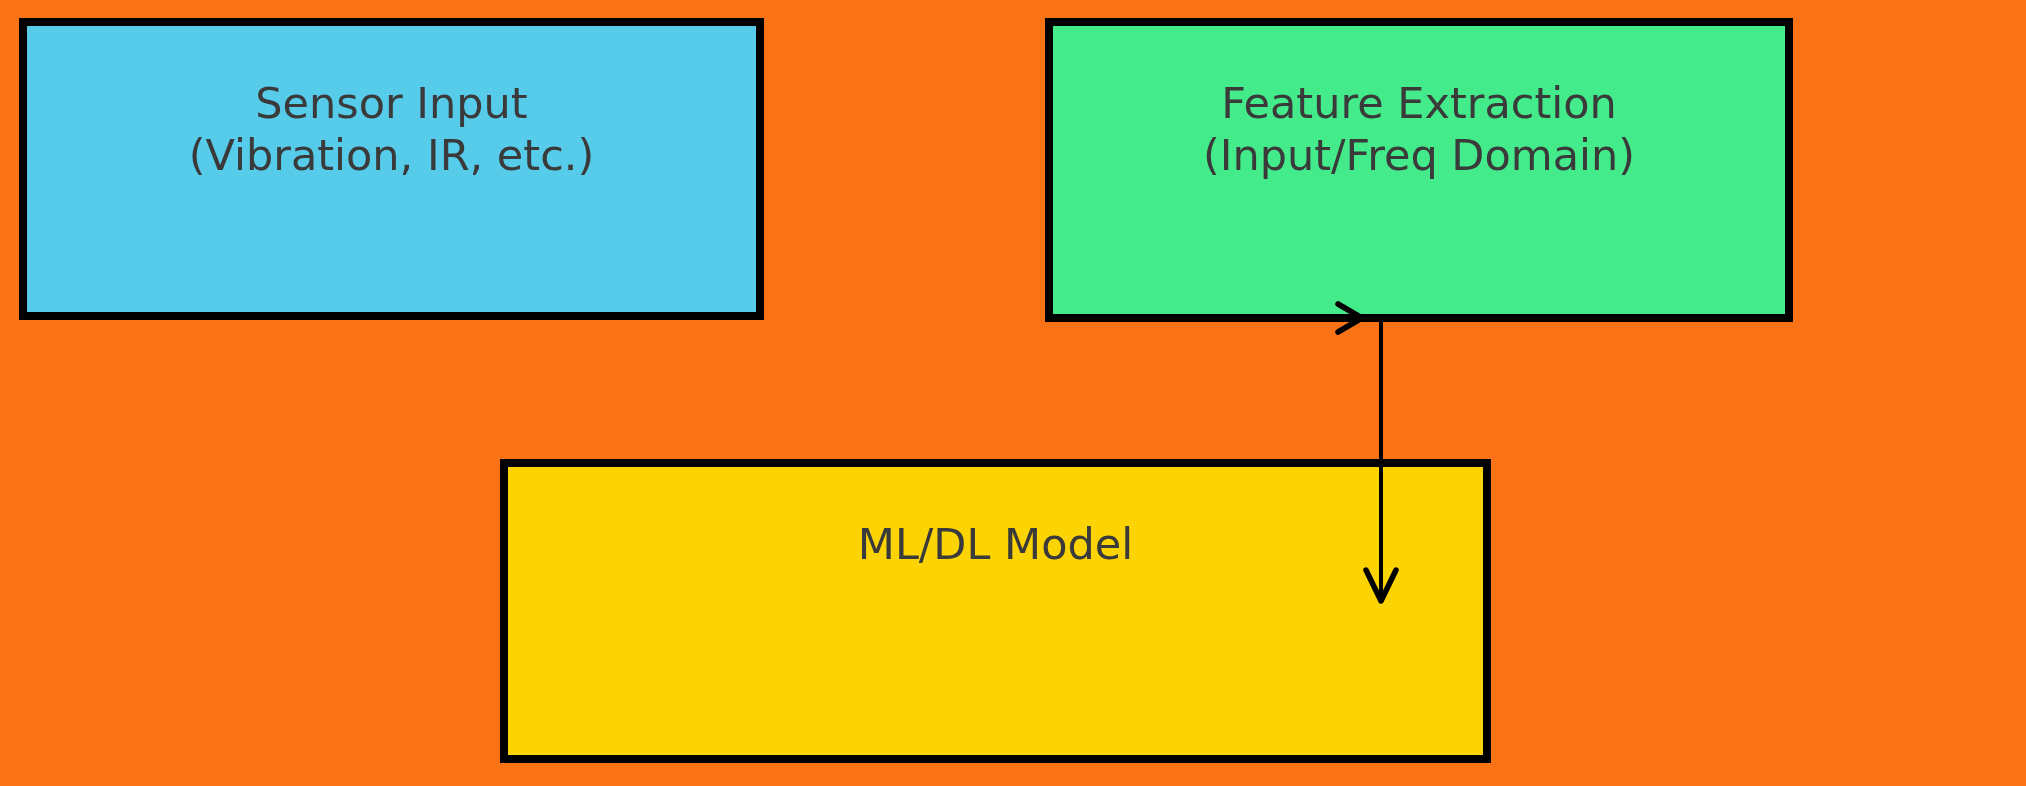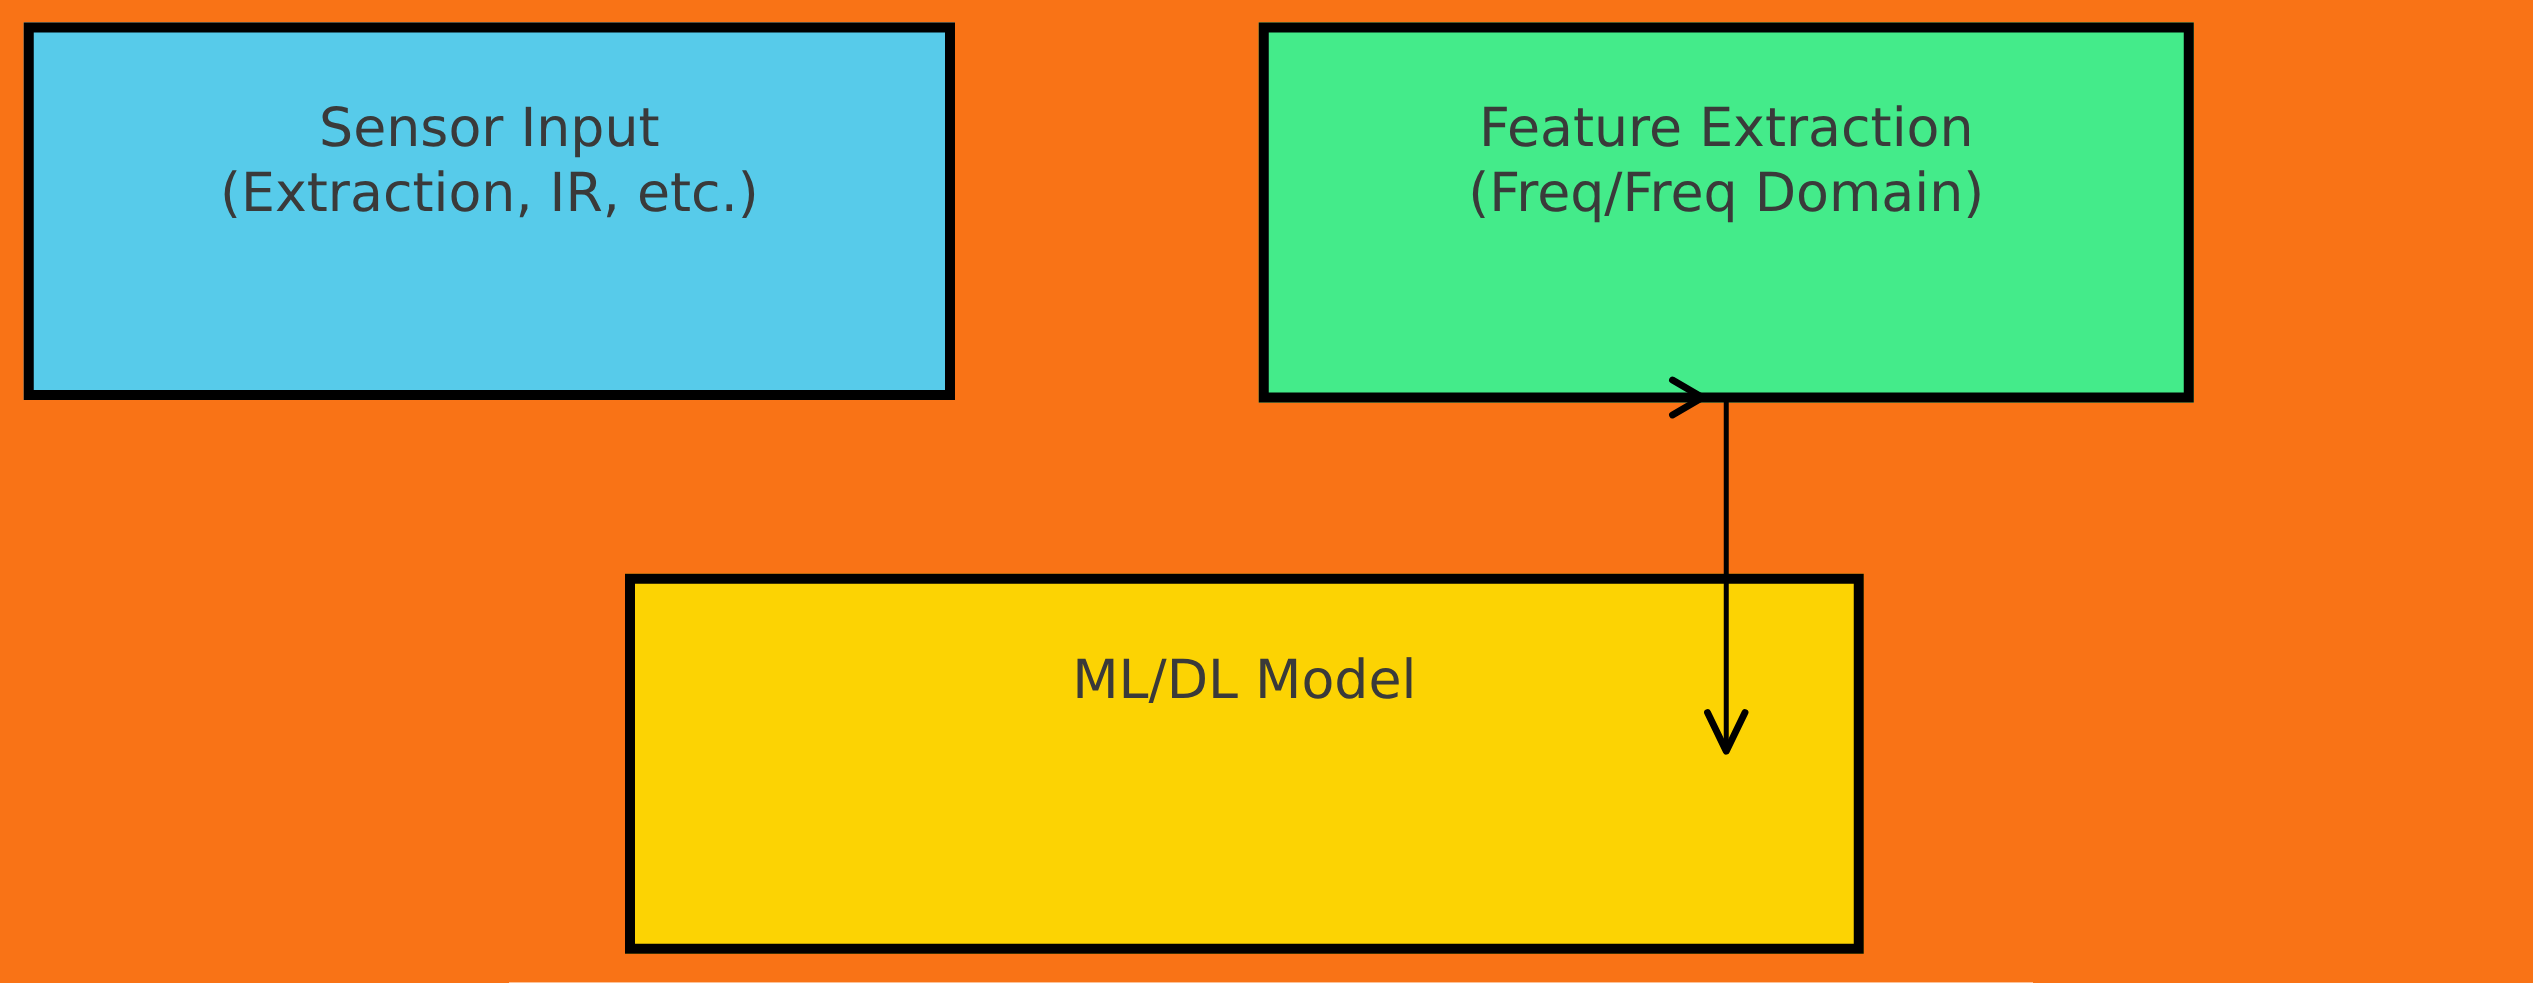--- a/index.html
+++ b/index.html
@@ -49,28 +49,28 @@
   }
 </style>
 </head>
 <body>
 
 <div class="canvas">
 
   <div class="node node-sensor" style="background-color: rgb(87, 203, 234);">
     <div class="label">
       <span>Sensor Input</span>
-      <span>(Extraction, IR, etc.)</span>
+      <span>(Vibration, IR, etc.)</span>
     </div>
   </div>
 
-  <div class="node node-feature" style="background-color: rgb(68, 235, 138);">
+  <div class="node node-feature" style="background-color: rgb(68, 235, 138); margin-left: 38px;">
     <div class="label">
       <span>Feature Extraction</span>
-      <span>(Freq/Freq Domain)</span>
+      <span>(Input/Freq Domain)</span>
     </div>
   </div>
 
   <div class="node node-model" style="background-color: rgb(252, 211, 3);">
     <div class="label">
       <span>ML/DL Model</span>
     </div>
   </div>
 
 

